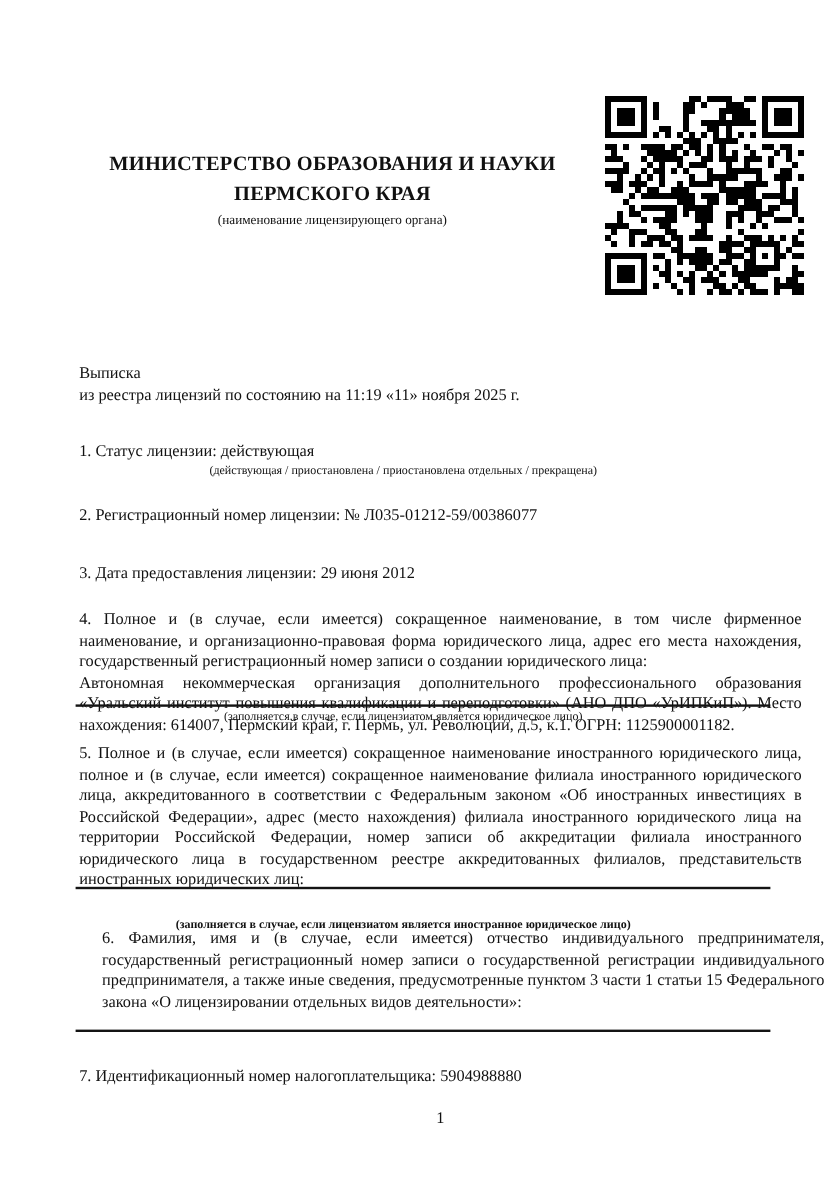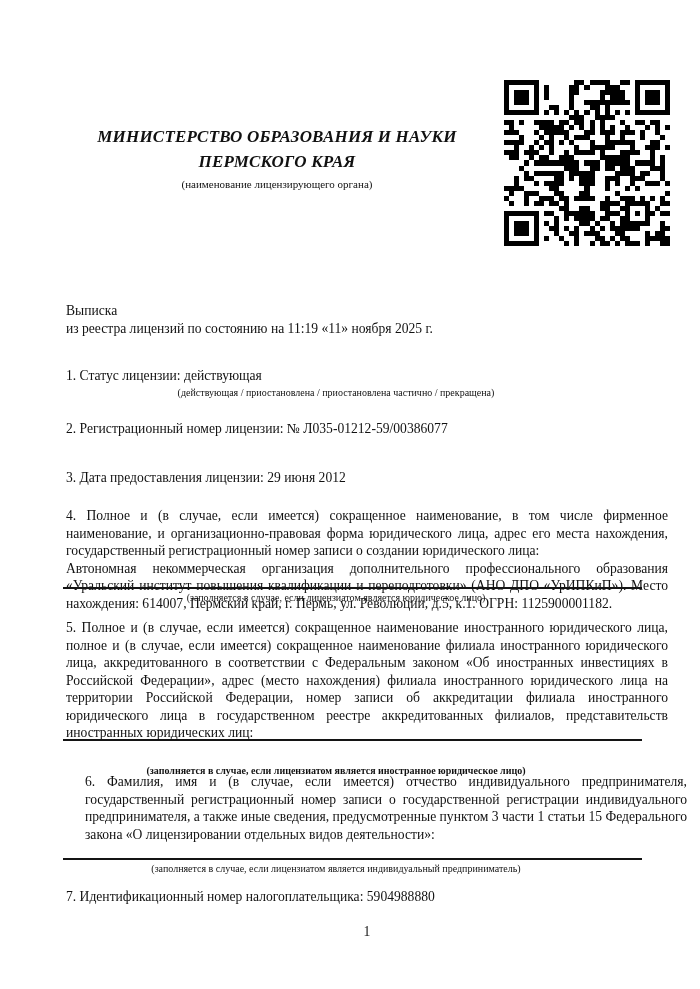--- a/index.html
+++ b/index.html
@@ -7,21 +7,21 @@
     position:relative;
     width:700px;height:989px;
     background:#fff;
     font-family:"Liberation Serif","DejaVu Serif",serif;
     color:#111;
     overflow:hidden;
   }
   .abs{position:absolute;}
   
   .header{left:66px;top:124px;width:422px;text-align:center;}
-  .ministry{font-weight:bold;font-size:17px;line-height:25px;letter-spacing:.2px;font-style:italic;}
+  .ministry{font-weight:bold;font-size:17px;line-height:25px;letter-spacing:.2px;}
   .header-caption{font-size:11px;line-height:13px;margin-top:4px;}
   
   .qr{left:504px;top:80px;width:166px;height:166px;shape-rendering:crispEdges;}
   
   .doc-title{left:66px;top:302px;width:602px;text-align:left;font-size:13.6px;line-height:17.5px;}
   
   .body-text{left:66px;width:602px;font-size:13.6px;line-height:17.5px;}
   .just{text-align:justify;}
   .small-caption{
     left:66px;width:540px;text-align:center;
@@ -46,38 +46,37 @@
   <svg class="abs qr" aria-hidden="true" viewBox="0 0 33 33">
       <path d="M0 0h1v1h-1zM1 0h1v1h-1zM2 0h1v1h-1zM3 0h1v1h-1zM4 0h1v1h-1zM5 0h1v1h-1zM6 0h1v1h-1zM14 0h1v1h-1zM15 0h1v1h-1zM17 0h1v1h-1zM18 0h1v1h-1zM19 0h1v1h-1zM20 0h1v1h-1zM23 0h1v1h-1zM24 0h1v1h-1zM26 0h1v1h-1zM27 0h1v1h-1zM28 0h1v1h-1zM29 0h1v1h-1zM30 0h1v1h-1zM31 0h1v1h-1zM32 0h1v1h-1zM0 1h1v1h-1zM6 1h1v1h-1zM8 1h1v1h-1zM13 1h1v1h-1zM14 1h1v1h-1zM16 1h1v1h-1zM20 1h1v1h-1zM21 1h1v1h-1zM22 1h1v1h-1zM26 1h1v1h-1zM32 1h1v1h-1zM0 2h1v1h-1zM2 2h1v1h-1zM3 2h1v1h-1zM4 2h1v1h-1zM6 2h1v1h-1zM8 2h1v1h-1zM13 2h1v1h-1zM14 2h1v1h-1zM19 2h1v1h-1zM20 2h1v1h-1zM21 2h1v1h-1zM22 2h1v1h-1zM23 2h1v1h-1zM26 2h1v1h-1zM28 2h1v1h-1zM29 2h1v1h-1zM30 2h1v1h-1zM32 2h1v1h-1zM0 3h1v1h-1zM2 3h1v1h-1zM3 3h1v1h-1zM4 3h1v1h-1zM6 3h1v1h-1zM8 3h1v1h-1zM13 3h1v1h-1zM19 3h1v1h-1zM21 3h1v1h-1zM22 3h1v1h-1zM23 3h1v1h-1zM26 3h1v1h-1zM28 3h1v1h-1zM29 3h1v1h-1zM30 3h1v1h-1zM32 3h1v1h-1zM0 4h1v1h-1zM2 4h1v1h-1zM3 4h1v1h-1zM4 4h1v1h-1zM6 4h1v1h-1zM13 4h1v1h-1zM16 4h1v1h-1zM17 4h1v1h-1zM18 4h1v1h-1zM19 4h1v1h-1zM20 4h1v1h-1zM21 4h1v1h-1zM22 4h1v1h-1zM23 4h1v1h-1zM24 4h1v1h-1zM26 4h1v1h-1zM28 4h1v1h-1zM29 4h1v1h-1zM30 4h1v1h-1zM32 4h1v1h-1zM0 5h1v1h-1zM6 5h1v1h-1zM9 5h1v1h-1zM10 5h1v1h-1zM13 5h1v1h-1zM17 5h1v1h-1zM18 5h1v1h-1zM20 5h1v1h-1zM26 5h1v1h-1zM32 5h1v1h-1zM0 6h1v1h-1zM1 6h1v1h-1zM2 6h1v1h-1zM3 6h1v1h-1zM4 6h1v1h-1zM5 6h1v1h-1zM6 6h1v1h-1zM8 6h1v1h-1zM10 6h1v1h-1zM12 6h1v1h-1zM14 6h1v1h-1zM16 6h1v1h-1zM18 6h1v1h-1zM20 6h1v1h-1zM22 6h1v1h-1zM24 6h1v1h-1zM26 6h1v1h-1zM27 6h1v1h-1zM28 6h1v1h-1zM29 6h1v1h-1zM30 6h1v1h-1zM31 6h1v1h-1zM32 6h1v1h-1zM13 7h1v1h-1zM14 7h1v1h-1zM15 7h1v1h-1zM18 7h1v1h-1zM19 7h1v1h-1zM20 7h1v1h-1zM21 7h1v1h-1zM0 8h1v1h-1zM1 8h1v1h-1zM3 8h1v1h-1zM6 8h1v1h-1zM7 8h1v1h-1zM8 8h1v1h-1zM9 8h1v1h-1zM11 8h1v1h-1zM12 8h1v1h-1zM14 8h1v1h-1zM15 8h1v1h-1zM17 8h1v1h-1zM19 8h1v1h-1zM23 8h1v1h-1zM26 8h1v1h-1zM27 8h1v1h-1zM29 8h1v1h-1zM30 8h1v1h-1zM1 9h1v1h-1zM7 9h1v1h-1zM8 9h1v1h-1zM9 9h1v1h-1zM10 9h1v1h-1zM11 9h1v1h-1zM13 9h1v1h-1zM15 9h1v1h-1zM17 9h1v1h-1zM19 9h1v1h-1zM21 9h1v1h-1zM24 9h1v1h-1zM28 9h1v1h-1zM30 9h1v1h-1zM32 9h1v1h-1zM0 10h1v1h-1zM1 10h1v1h-1zM2 10h1v1h-1zM6 10h1v1h-1zM8 10h1v1h-1zM9 10h1v1h-1zM10 10h1v1h-1zM11 10h1v1h-1zM12 10h1v1h-1zM16 10h1v1h-1zM17 10h1v1h-1zM19 10h1v1h-1zM20 10h1v1h-1zM21 10h1v1h-1zM23 10h1v1h-1zM24 10h1v1h-1zM25 10h1v1h-1zM27 10h1v1h-1zM30 10h1v1h-1zM3 11h1v1h-1zM7 11h1v1h-1zM9 11h1v1h-1zM12 11h1v1h-1zM14 11h1v1h-1zM15 11h1v1h-1zM16 11h1v1h-1zM20 11h1v1h-1zM23 11h1v1h-1zM27 11h1v1h-1zM31 11h1v1h-1zM0 12h1v1h-1zM1 12h1v1h-1zM2 12h1v1h-1zM3 12h1v1h-1zM6 12h1v1h-1zM8 12h1v1h-1zM9 12h1v1h-1zM11 12h1v1h-1zM13 12h1v1h-1zM17 12h1v1h-1zM20 12h1v1h-1zM21 12h1v1h-1zM22 12h1v1h-1zM23 12h1v1h-1zM24 12h1v1h-1zM25 12h1v1h-1zM29 12h1v1h-1zM30 12h1v1h-1zM2 13h1v1h-1zM5 13h1v1h-1zM7 13h1v1h-1zM9 13h1v1h-1zM14 13h1v1h-1zM17 13h1v1h-1zM18 13h1v1h-1zM19 13h1v1h-1zM20 13h1v1h-1zM21 13h1v1h-1zM25 13h1v1h-1zM28 13h1v1h-1zM29 13h1v1h-1zM30 13h1v1h-1zM32 13h1v1h-1zM0 14h1v1h-1zM1 14h1v1h-1zM2 14h1v1h-1zM4 14h1v1h-1zM5 14h1v1h-1zM6 14h1v1h-1zM9 14h1v1h-1zM12 14h1v1h-1zM14 14h1v1h-1zM15 14h1v1h-1zM16 14h1v1h-1zM17 14h1v1h-1zM19 14h1v1h-1zM23 14h1v1h-1zM24 14h1v1h-1zM25 14h1v1h-1zM26 14h1v1h-1zM29 14h1v1h-1zM1 15h1v1h-1zM2 15h1v1h-1zM5 15h1v1h-1zM7 15h1v1h-1zM8 15h1v1h-1zM11 15h1v1h-1zM12 15h1v1h-1zM13 15h1v1h-1zM19 15h1v1h-1zM20 15h1v1h-1zM21 15h1v1h-1zM22 15h1v1h-1zM23 15h1v1h-1zM24 15h1v1h-1zM29 15h1v1h-1zM31 15h1v1h-1zM4 16h1v1h-1zM6 16h1v1h-1zM7 16h1v1h-1zM8 16h1v1h-1zM9 16h1v1h-1zM10 16h1v1h-1zM11 16h1v1h-1zM12 16h1v1h-1zM13 16h1v1h-1zM14 16h1v1h-1zM16 16h1v1h-1zM17 16h1v1h-1zM18 16h1v1h-1zM20 16h1v1h-1zM21 16h1v1h-1zM22 16h1v1h-1zM23 16h1v1h-1zM24 16h1v1h-1zM26 16h1v1h-1zM27 16h1v1h-1zM28 16h1v1h-1zM29 16h1v1h-1zM31 16h1v1h-1zM3 17h1v1h-1zM12 17h1v1h-1zM13 17h1v1h-1zM14 17h1v1h-1zM17 17h1v1h-1zM18 17h1v1h-1zM20 17h1v1h-1zM21 17h1v1h-1zM23 17h1v1h-1zM24 17h1v1h-1zM25 17h1v1h-1zM29 17h1v1h-1zM30 17h1v1h-1zM31 17h1v1h-1zM4 18h1v1h-1zM6 18h1v1h-1zM7 18h1v1h-1zM8 18h1v1h-1zM9 18h1v1h-1zM10 18h1v1h-1zM11 18h1v1h-1zM13 18h1v1h-1zM14 18h1v1h-1zM15 18h1v1h-1zM16 18h1v1h-1zM17 18h1v1h-1zM22 18h1v1h-1zM23 18h1v1h-1zM24 18h1v1h-1zM25 18h1v1h-1zM27 18h1v1h-1zM28 18h1v1h-1zM31 18h1v1h-1zM2 19h1v1h-1zM4 19h1v1h-1zM5 19h1v1h-1zM10 19h1v1h-1zM11 19h1v1h-1zM13 19h1v1h-1zM15 19h1v1h-1zM16 19h1v1h-1zM17 19h1v1h-1zM20 19h1v1h-1zM21 19h1v1h-1zM22 19h1v1h-1zM25 19h1v1h-1zM26 19h1v1h-1zM27 19h1v1h-1zM31 19h1v1h-1zM2 20h1v1h-1zM6 20h1v1h-1zM8 20h1v1h-1zM9 20h1v1h-1zM10 20h1v1h-1zM11 20h1v1h-1zM15 20h1v1h-1zM16 20h1v1h-1zM17 20h1v1h-1zM20 20h1v1h-1zM22 20h1v1h-1zM25 20h1v1h-1zM28 20h1v1h-1zM29 20h1v1h-1zM30 20h1v1h-1zM32 20h1v1h-1zM0 21h1v1h-1zM1 21h1v1h-1zM2 21h1v1h-1zM3 21h1v1h-1zM9 21h1v1h-1zM10 21h1v1h-1zM16 21h1v1h-1zM20 21h1v1h-1zM24 21h1v1h-1zM26 21h1v1h-1zM1 22h1v1h-1zM4 22h1v1h-1zM5 22h1v1h-1zM6 22h1v1h-1zM10 22h1v1h-1zM11 22h1v1h-1zM15 22h1v1h-1zM16 22h1v1h-1zM22 22h1v1h-1zM32 22h1v1h-1zM0 23h1v1h-1zM4 23h1v1h-1zM7 23h1v1h-1zM8 23h1v1h-1zM9 23h1v1h-1zM11 23h1v1h-1zM12 23h1v1h-1zM14 23h1v1h-1zM15 23h1v1h-1zM16 23h1v1h-1zM17 23h1v1h-1zM20 23h1v1h-1zM23 23h1v1h-1zM24 23h1v1h-1zM25 23h1v1h-1zM27 23h1v1h-1zM29 23h1v1h-1zM31 23h1v1h-1zM1 24h1v1h-1zM4 24h1v1h-1zM6 24h1v1h-1zM7 24h1v1h-1zM9 24h1v1h-1zM10 24h1v1h-1zM12 24h1v1h-1zM19 24h1v1h-1zM20 24h1v1h-1zM21 24h1v1h-1zM22 24h1v1h-1zM24 24h1v1h-1zM25 24h1v1h-1zM26 24h1v1h-1zM27 24h1v1h-1zM28 24h1v1h-1zM31 24h1v1h-1zM32 24h1v1h-1zM11 25h1v1h-1zM12 25h1v1h-1zM15 25h1v1h-1zM16 25h1v1h-1zM19 25h1v1h-1zM20 25h1v1h-1zM23 25h1v1h-1zM24 25h1v1h-1zM28 25h1v1h-1zM30 25h1v1h-1zM0 26h1v1h-1zM1 26h1v1h-1zM2 26h1v1h-1zM3 26h1v1h-1zM4 26h1v1h-1zM5 26h1v1h-1zM6 26h1v1h-1zM8 26h1v1h-1zM9 26h1v1h-1zM12 26h1v1h-1zM13 26h1v1h-1zM14 26h1v1h-1zM15 26h1v1h-1zM16 26h1v1h-1zM17 26h1v1h-1zM20 26h1v1h-1zM21 26h1v1h-1zM22 26h1v1h-1zM24 26h1v1h-1zM26 26h1v1h-1zM28 26h1v1h-1zM29 26h1v1h-1zM31 26h1v1h-1zM32 26h1v1h-1zM0 27h1v1h-1zM6 27h1v1h-1zM10 27h1v1h-1zM12 27h1v1h-1zM14 27h1v1h-1zM15 27h1v1h-1zM16 27h1v1h-1zM17 27h1v1h-1zM19 27h1v1h-1zM20 27h1v1h-1zM23 27h1v1h-1zM24 27h1v1h-1zM28 27h1v1h-1zM0 28h1v1h-1zM2 28h1v1h-1zM3 28h1v1h-1zM4 28h1v1h-1zM6 28h1v1h-1zM8 28h1v1h-1zM10 28h1v1h-1zM15 28h1v1h-1zM16 28h1v1h-1zM18 28h1v1h-1zM21 28h1v1h-1zM23 28h1v1h-1zM24 28h1v1h-1zM25 28h1v1h-1zM26 28h1v1h-1zM27 28h1v1h-1zM28 28h1v1h-1zM31 28h1v1h-1zM0 29h1v1h-1zM2 29h1v1h-1zM3 29h1v1h-1zM4 29h1v1h-1zM6 29h1v1h-1zM9 29h1v1h-1zM10 29h1v1h-1zM12 29h1v1h-1zM14 29h1v1h-1zM17 29h1v1h-1zM19 29h1v1h-1zM21 29h1v1h-1zM22 29h1v1h-1zM23 29h1v1h-1zM24 29h1v1h-1zM25 29h1v1h-1zM26 29h1v1h-1zM31 29h1v1h-1zM32 29h1v1h-1zM0 30h1v1h-1zM2 30h1v1h-1zM3 30h1v1h-1zM4 30h1v1h-1zM6 30h1v1h-1zM10 30h1v1h-1zM13 30h1v1h-1zM14 30h1v1h-1zM16 30h1v1h-1zM17 30h1v1h-1zM18 30h1v1h-1zM22 30h1v1h-1zM23 30h1v1h-1zM28 30h1v1h-1zM30 30h1v1h-1zM31 30h1v1h-1zM0 31h1v1h-1zM6 31h1v1h-1zM8 31h1v1h-1zM11 31h1v1h-1zM14 31h1v1h-1zM18 31h1v1h-1zM19 31h1v1h-1zM21 31h1v1h-1zM23 31h1v1h-1zM24 31h1v1h-1zM28 31h1v1h-1zM29 31h1v1h-1zM30 31h1v1h-1zM31 31h1v1h-1zM32 31h1v1h-1zM0 32h1v1h-1zM1 32h1v1h-1zM2 32h1v1h-1zM3 32h1v1h-1zM4 32h1v1h-1zM5 32h1v1h-1zM6 32h1v1h-1zM12 32h1v1h-1zM14 32h1v1h-1zM17 32h1v1h-1zM19 32h1v1h-1zM20 32h1v1h-1zM22 32h1v1h-1zM24 32h1v1h-1zM25 32h1v1h-1zM26 32h1v1h-1zM28 32h1v1h-1zM31 32h1v1h-1zM32 32h1v1h-1z" fill="#000000"></path>
     </svg>
 
   <div class="abs doc-title">
     <div>Выписка</div>
     <div>из реестра лицензий по состоянию на 11:19 «11» ноября 2025 г.</div>
   </div>
 
   <div class="abs body-text" style="top:367px;">1. Статус лицензии: действующая</div>
-  <div class="abs small-caption" style="top:386px;">(действующая / приостановлена / приостановлена частично / прекращена)</div>
+  <div class="abs small-caption" style="top:386px;">(действующая / приостановлена / приостановлена отдельных / прекращена)</div>
 
   <div class="abs body-text" style="top:420px;">2. Регистрационный номер лицензии: № Л035-01212-59/00386077</div>
 
   <div class="abs body-text" style="top:451px;margin-top:18px;">3. Дата предоставления лицензии: 29 июня 2012</div>
 
   <div class="abs body-text just" style="top:507px;">
     <span>4. Полное и (в случае, если имеется) сокращенное наименование, в том числе фирменное наименование, и организационно-правовая форма юридического лица, адрес его места нахождения, государственный регистрационный номер записи о создании юридического лица:</span><br>
     <span>Автономная некоммерческая организация дополнительного профессионального образования «Уральский институт повышения квалификации и переподготовки» (АНО ДПО «УрИПКиП»). Место нахождения: 614007, Пермский край, г. Пермь, ул. Революции, д.5, к.1. ОГРН: 1125900001182.</span>
   </div>
   <div class="abs rule" style="top:587px;"></div>
   <div class="abs small-caption" style="top:591px;text-align:center;">(заполняется в случае, если лицензиатом является юридическое лицо)</div>
 
   <div class="abs body-text just" style="top:619px;">5. Полное и (в случае, если имеется) сокращенное наименование иностранного юридического лица, полное и (в случае, если имеется) сокращенное наименование филиала иностранного юридического лица, аккредитованного в соответствии с Федеральным законом «Об иностранных инвестициях в Российской Федерации», адрес (место нахождения) филиала иностранного юридического лица на территории Российской Федерации, номер записи об аккредитации филиала иностранного юридического лица в государственном реестре аккредитованных филиалов, представительств иностранных юридических лиц:</div>
   <div class="abs rule" style="top:739px;"></div>
   <div class="abs small-caption" style="top:764px;font-weight:bold;">(заполняется в случае, если лицензиатом является иностранное юридическое лицо)</div>
 
   <div class="abs body-text just" style="top:773px;margin-left:19px;">6. Фамилия, имя и (в случае, если имеется) отчество индивидуального предпринимателя, государственный регистрационный номер записи о государственной регистрации индивидуального предпринимателя, а также иные сведения, предусмотренные пунктом 3 части 1 статьи 15 Федерального закона «О лицензировании отдельных видов деятельности»:</div>
   <div class="abs rule" style="top:858px;"></div>
-  <div class="abs small-caption" style="top:862px;">(заполняется в случае, если лицензиатом является индивидуальный предприниматель)</div>
 
   <div class="abs body-text" style="top:888px;">7. Идентификационный номер налогоплательщика: 5904988880</div>
 
   <div class="page-number abs">1</div>
 
 </div>
 
 </body></html>

